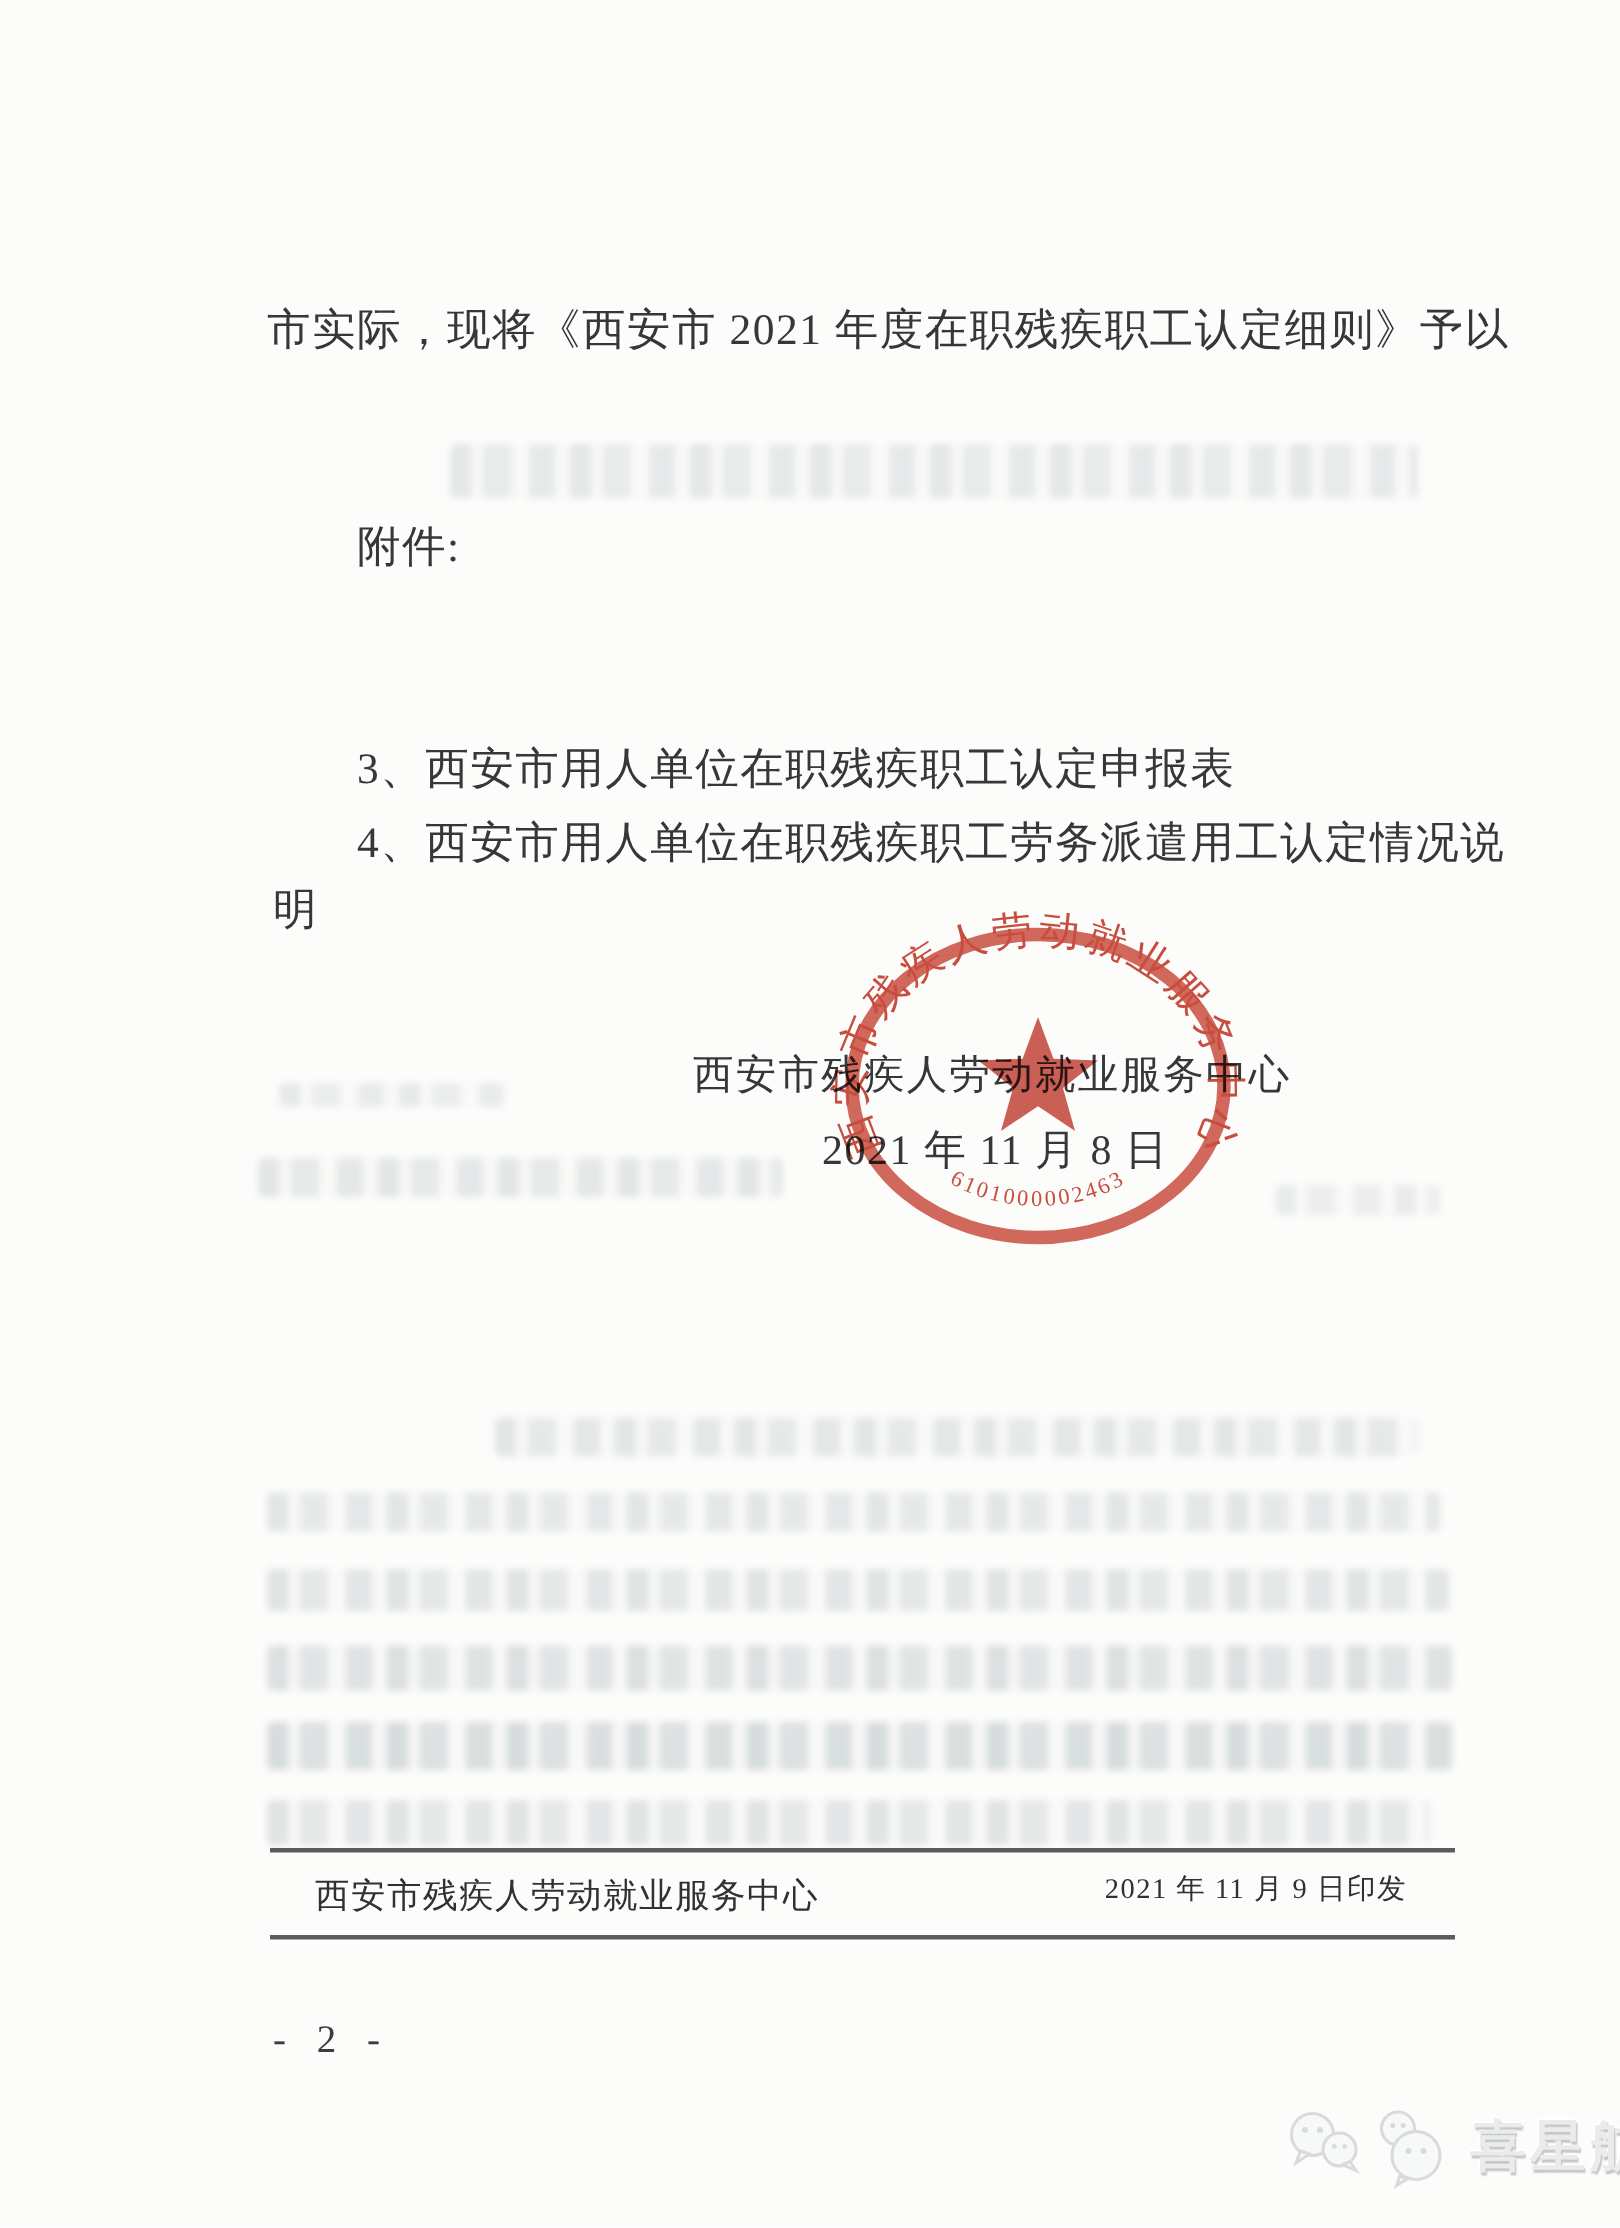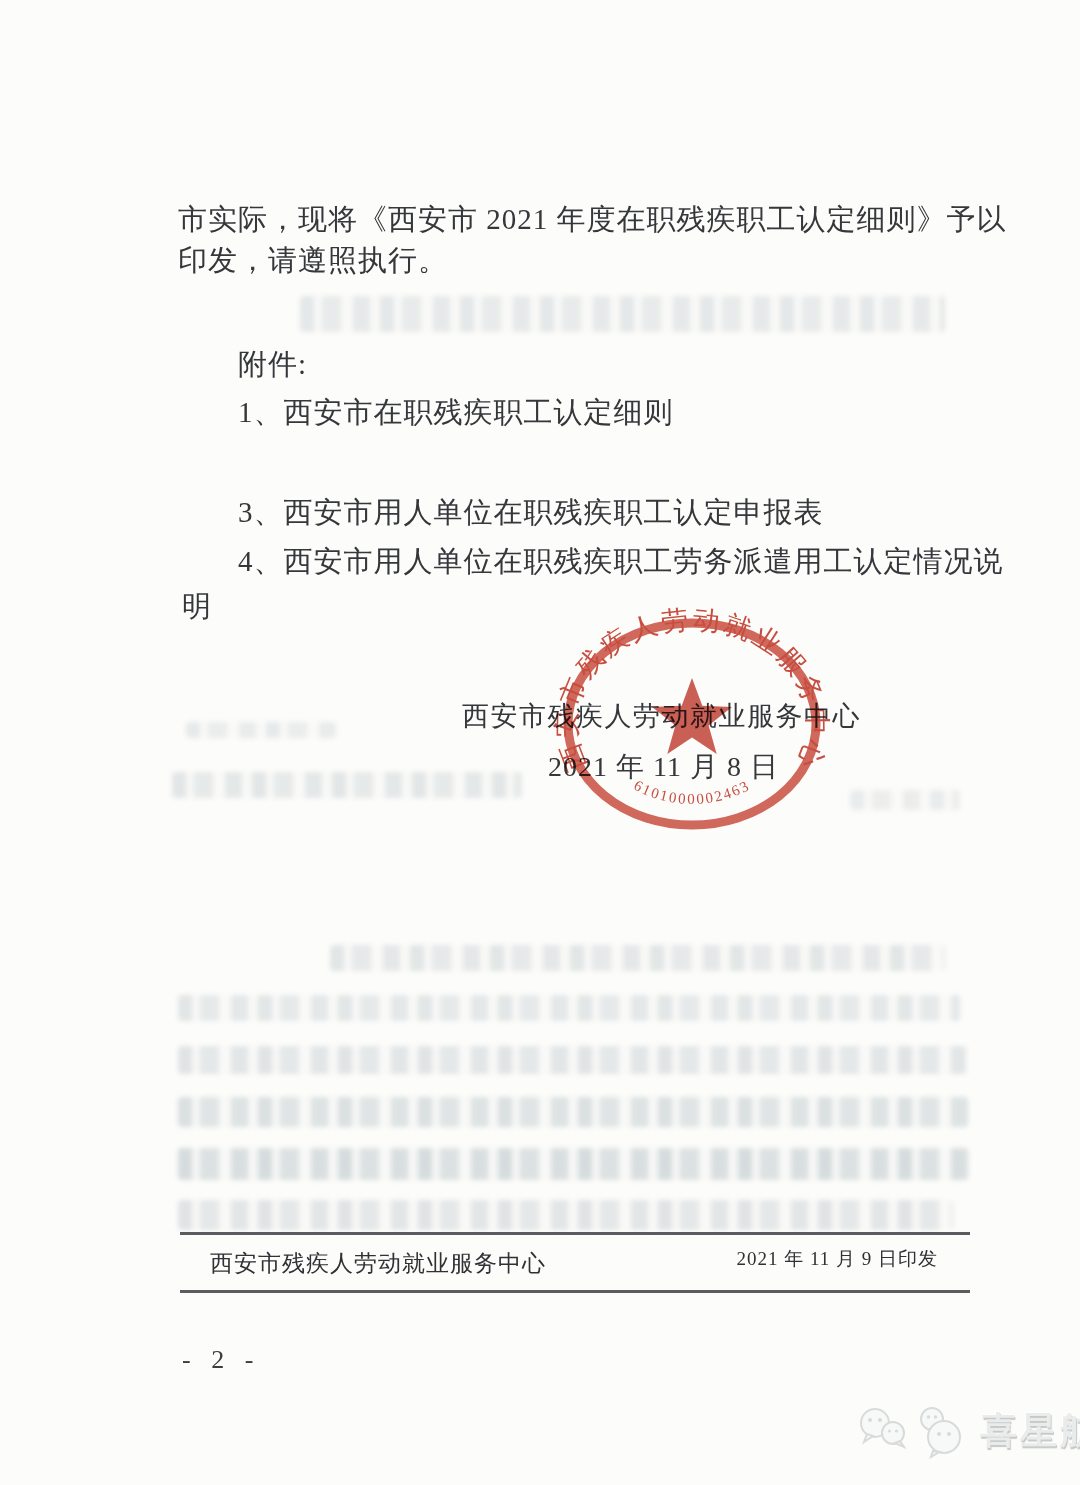--- a/index.html
+++ b/index.html
@@ -88,24 +88,22 @@
   <div class="ghost" style="top:772px; left:172px; width:350px; height:26px; opacity:.55;"></div>
   <div class="ghost" style="top:790px; left:850px; width:110px; height:20px; opacity:.4;"></div>
   <div class="ghost" style="top:945px; left:330px; width:615px; height:26px; opacity:.55;"></div>
   <div class="ghost" style="top:995px; left:178px; width:782px; height:26px; opacity:.55;"></div>
   <div class="ghost" style="top:1046px; left:178px; width:788px; height:28px; opacity:.6;"></div>
   <div class="ghost" style="top:1097px; left:178px; width:790px; height:30px; opacity:.7;"></div>
   <div class="ghost" style="top:1148px; left:178px; width:790px; height:32px; opacity:.8;"></div>
   <div class="ghost" style="top:1200px; left:178px; width:775px; height:30px; opacity:.6;"></div>
 
   <p class="txt ink body-line" style="left:178px; top:200px;">市实际，现将《西安市 2021 年度在职残疾职工认定细则》予以</p>
-  <p class="txt ink body-line" style="left:178px; top:241px;">印发，请遵照执行。</p>
 
   <p class="txt ink attach-line" style="left:238px; top:345px;">附件:</p>
-  <p class="txt ink attach-line" style="left:238px; top:393px;">1、西安市在职残疾职工认定细则</p>
   <p class="txt ink attach-line" style="left:238px; top:493px;">3、西安市用人单位在职残疾职工认定申报表</p>
   <p class="txt ink attach-line" style="left:238px; top:542px;text-align:center;">4、西安市用人单位在职残疾职工劳务派遣用工认定情况说</p>
   <p class="txt ink attach-line" style="left:182px; top:587px;">明</p>
 
   <p class="txt ink sig" style="left:462px; top:698px; z-index:2;">西安市残疾人劳动就业服务中心</p>
   <p class="txt ink sig-date" style="left:548px; top:748px; z-index:2;">2021 年 11 月 8 日</p>
 
   <svg class="stamp" viewBox="0 0 280 236">
     <ellipse cx="140" cy="118" rx="124" ry="101" fill="none" stroke="#c43a2b" stroke-width="9" stroke-opacity="0.85"></ellipse>
     <polygon points="140,72 129.7,99.8 100.1,101 123.4,119.4 115.3,148 140,131.5 164.7,148 156.6,119.4 179.9,101 150.3,99.8" fill="#c0372a" fill-opacity="0.88"></polygon>

